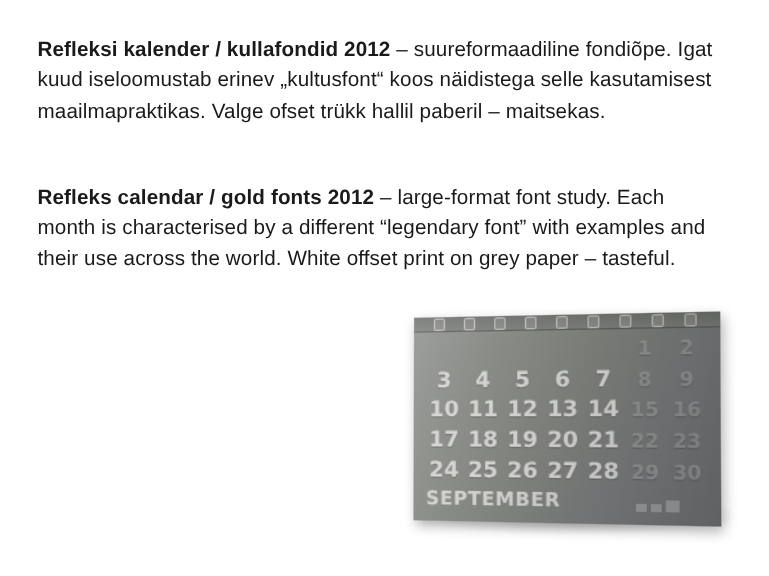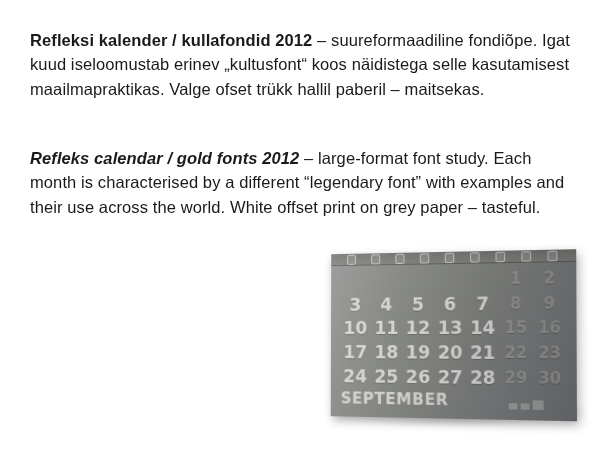--- a/index.html
+++ b/index.html
@@ -33,21 +33,20 @@
     font-size: 16.5px;
     line-height: 1.47;
     letter-spacing: 0.1px;
     margin: 0;
   }
   .para .lead {
     font-weight: bold;
   }
   .para .lead-italic {
     font-weight: bold;
-    font-style: italic;
   }
 
   
   .photo {
     position: absolute;
     left: 331px;
     top: 254px;
     width: 254px;
     height: 175px;
   }

